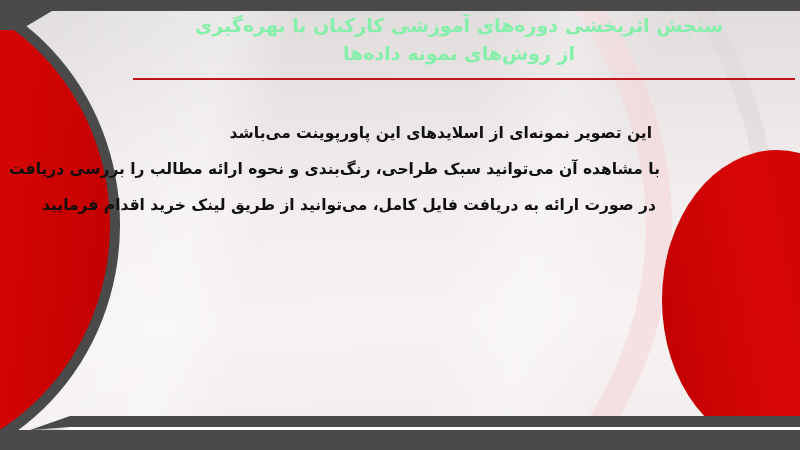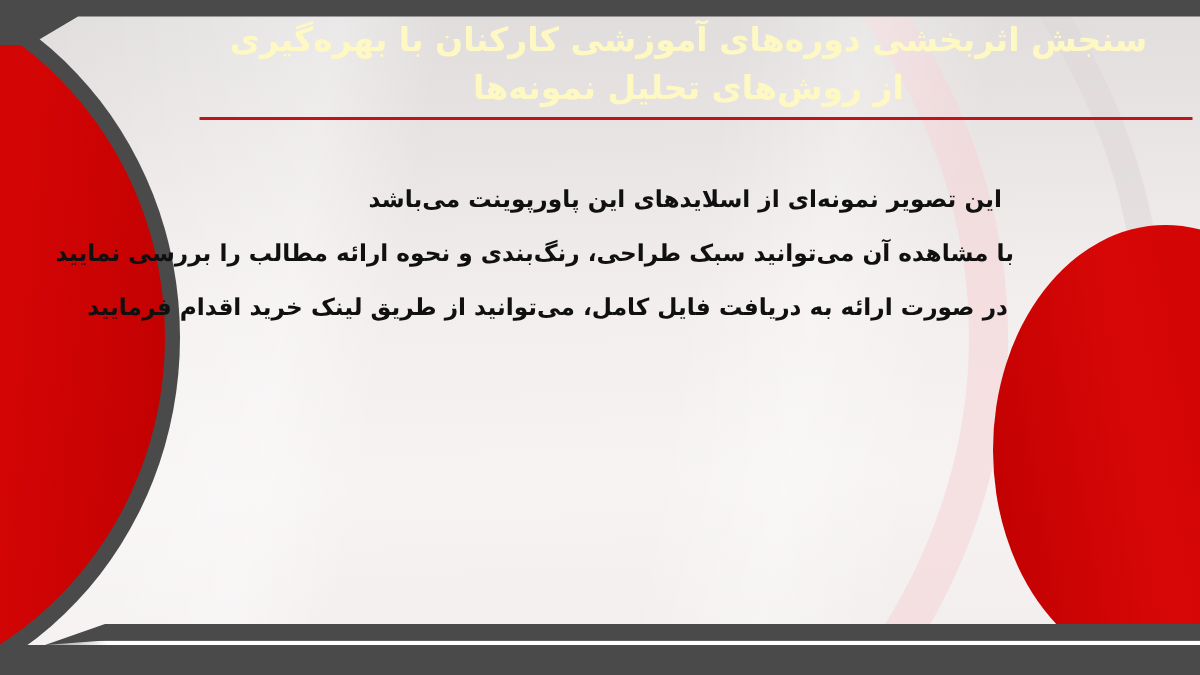--- a/index.html
+++ b/index.html
@@ -110,41 +110,41 @@
   
   .title-block {
     position: absolute;
     top: 12px;
     left: 140px;
     right: 22px;
     text-align: center;
     direction: rtl;
   }
   .title-line {
-    color: #fef9c3;
-    font-size: 22px;
+    color: #86efac;
+    font-size: 19px;
     font-weight: bold;
     line-height: 1.45;
     letter-spacing: 0;
     white-space: nowrap;
   }
   .title-rule {
     position: absolute;
     left: 133px;
     right: 5px;
     top: 78px;
     height: 0;
     border-top: 2px solid #c0131a;
   }
 
   .body-block {
     position: absolute;
     top: 116px;
     left: 150px;
-    right: 124px;
+    right: 140px;
     direction: rtl;
     text-align: right;
   }
   .body-line {
     color: #101010;
     font-size: 15.5px;
     font-weight: bold;
     line-height: 2.32;
     white-space: nowrap;
   }
@@ -174,23 +174,23 @@
   <div class="left-ell-border"></div>
   <div class="left-ell"></div>
   <div class="right-ell"></div>
 
   <div class="top-bar"></div>
   <div class="bottom-bar"></div>
   <div class="bottom-hi"></div>
 
   <div class="title-block">
     <div class="title-line">سنجش اثربخشی دوره‌های آموزشی کارکنان با بهره‌گیری</div>
-    <div class="title-line">از روش‌های تحلیل نمونه‌ها</div>
+    <div class="title-line">از روش‌های نمونه داده‌ها</div>
   </div>
   <div class="title-rule"></div>
 
   <div class="body-block">
     <div class="body-line l1">این تصویر نمونه‌ای از اسلایدهای این پاورپوینت می‌باشد</div>
-    <div class="body-line l2">با مشاهده آن می‌توانید سبک طراحی، رنگ‌بندی و نحوه ارائه مطالب را بررسی نمایید</div>
+    <div class="body-line l2">با مشاهده آن می‌توانید سبک طراحی، رنگ‌بندی و نحوه ارائه مطالب را بررسی دریافت</div>
     <div class="body-line l3">در صورت ارائه به دریافت فایل کامل، می‌توانید از طریق لینک خرید اقدام فرمایید</div>
   </div>
 
 </div>
 
 </body></html>

